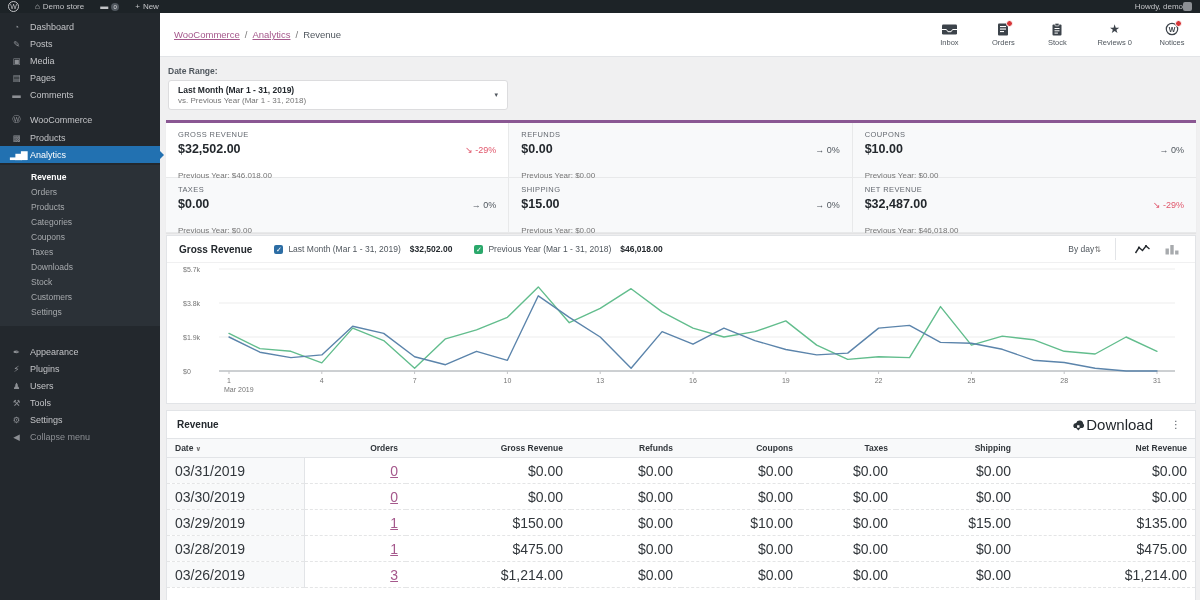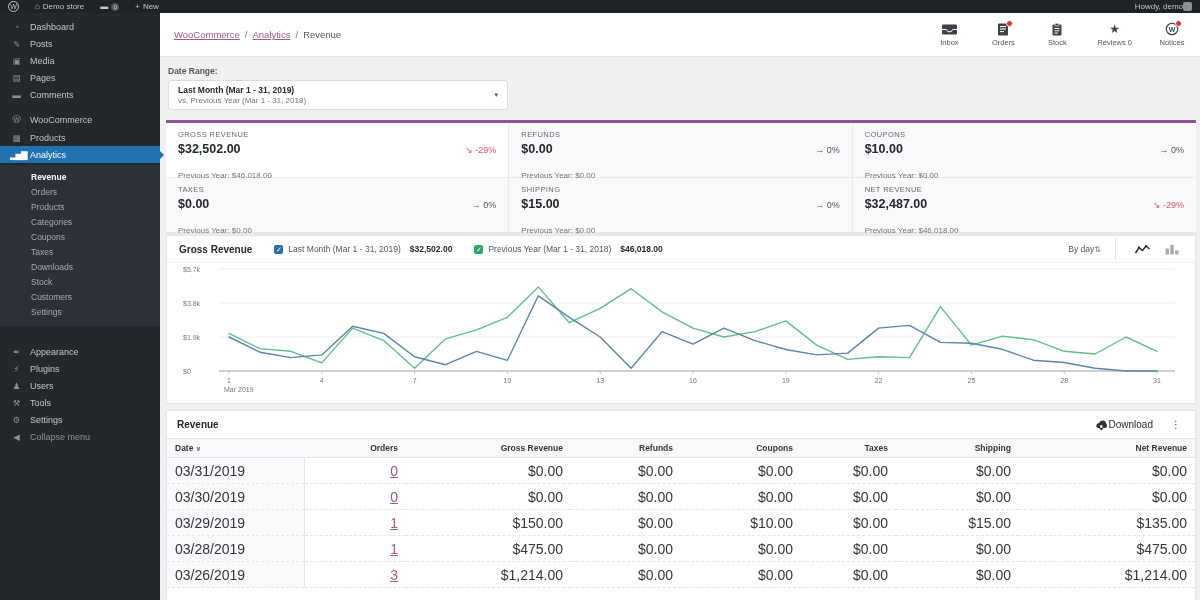--- a/index.html
+++ b/index.html
@@ -85,21 +85,21 @@
   .updown{font-size:8px;color:#757575}
   .vdiv{width:1px;height:22px;background:#e2e4e7;margin:0 8px}
   .chart-btn{cursor:pointer;display:flex;align-items:center;padding:2px 4px}
   .chart-plot{position:relative;height:140px}
 
   
   .table-panel{margin:6px 4px 0 6px;background:#fff;border:1px solid #e2e4e7;min-height:200px}
   .table-head{height:27px;display:flex;align-items:center;padding:0 10px}
   .table-title{font-size:10px;font-weight:bold;color:#23282d}
   .table-actions{margin-left:auto;display:flex;align-items:center;gap:14px}
-  .download-btn{display:flex;align-items:center;gap:0;font-size:10px;color:#23282d;cursor:pointer}
+  .download-btn{display:flex;align-items:center;gap:0;font-size:15px;color:#23282d;cursor:pointer}
   .kebab{font-size:10px;color:#50575e;cursor:pointer;padding:0 4px}
   table{width:100%;border-collapse:collapse;table-layout:fixed}
   thead th{background:#f8f9fa;border-top:1px solid #e2e4e7;border-bottom:1px solid #e2e4e7;
            font-size:8.5px;font-weight:bold;color:#32373c;padding:4px 8px;text-align:right;cursor:pointer;
            overflow:hidden;white-space:nowrap}
   thead th.col-date{text-align:left}
   .sort-caret{font-size:7px;color:#757575}
   tbody td{font-size:14px;color:#32373c;padding:0 8px;height:25px;border-bottom:1px dashed #e4e5e6;
            text-align:right;white-space:nowrap;overflow:hidden}
   td.td-date{text-align:left;background:#f8f9fa;border-right:1px solid #e2e4e7}

